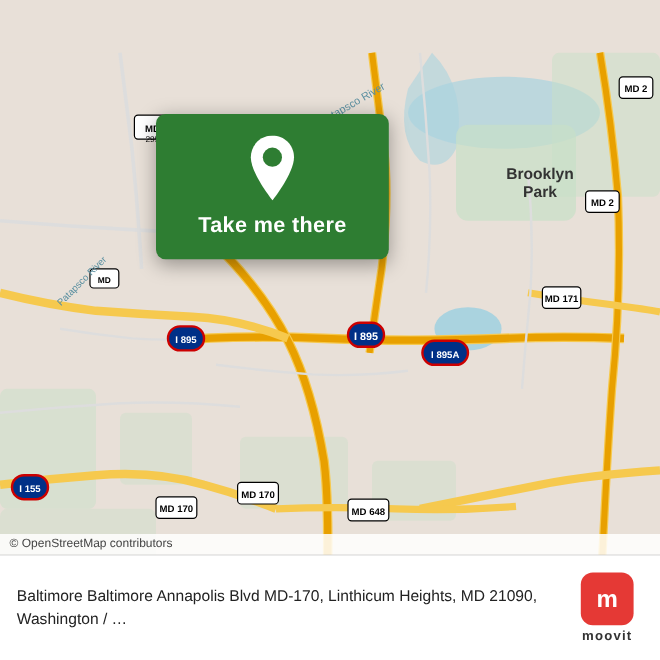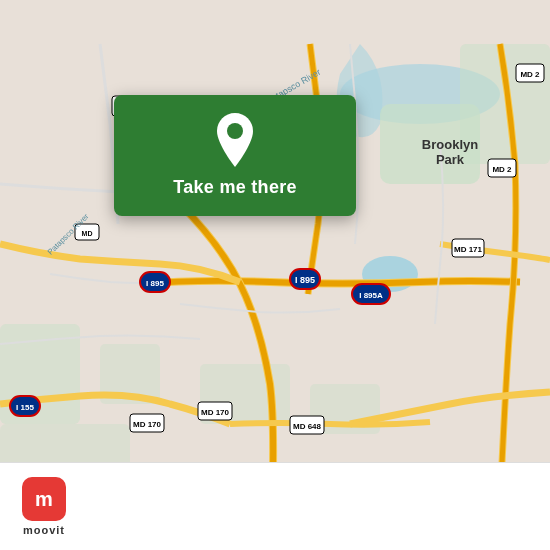--- a/index.html
+++ b/index.html
@@ -25,22 +25,22 @@
       width: 100%;
       height: 100%;
       position: absolute;
       top: 0; left: 0;
     }
 
     
     .cta-card {
       position: absolute;
       top: 95px;
-      left: 114px;
-      width: 242px;
+      left: 130px;
+      width: 194px;
       background: #2e7d32;
       border-radius: 8px;
       display: flex;
       flex-direction: column;
       align-items: center;
       padding: 18px 20px 18px 20px;
       box-shadow: 0 4px 16px rgba(0,0,0,0.35);
       z-index: 10;
     }
 
@@ -224,22 +224,26 @@
 
   <div class="cta-card">
 
     <svg class="pin-icon" viewBox="0 0 48 54" xmlns="http://www.w3.org/2000/svg">
       <path d="M24 0C14.06 0 6 8.06 6 18c0 13.5 18 36 18 36s18-22.5 18-36C42 8.06 33.94 0 24 0z" fill="#ffffff"></path>
       <circle cx="24" cy="18" r="8" fill="#2e7d32"></circle>
     </svg>
     <span class="cta-button-text">Take me there</span>
   </div>
 
+  <div class="attribution-bar">
+    <span>© OpenStreetMap contributors</span>
+  </div>
 
   <div class="info-bar">
+    <div class="info-text">Baltimore Baltimore Annapolis Blvd MD-170, Linthicum Heights, MD 21090, Washington / …</div>
     <div class="moovit-logo">
       <div class="moovit-icon">
 
         <svg width="30" height="30" viewBox="0 0 30 30" xmlns="http://www.w3.org/2000/svg">
           <text x="15" y="22" text-anchor="middle" font-size="20" font-weight="bold" fill="#fff" font-family="Arial">m</text>
         </svg>
       </div>
       <span class="moovit-label">moovit</span>
     </div>
   </div>

